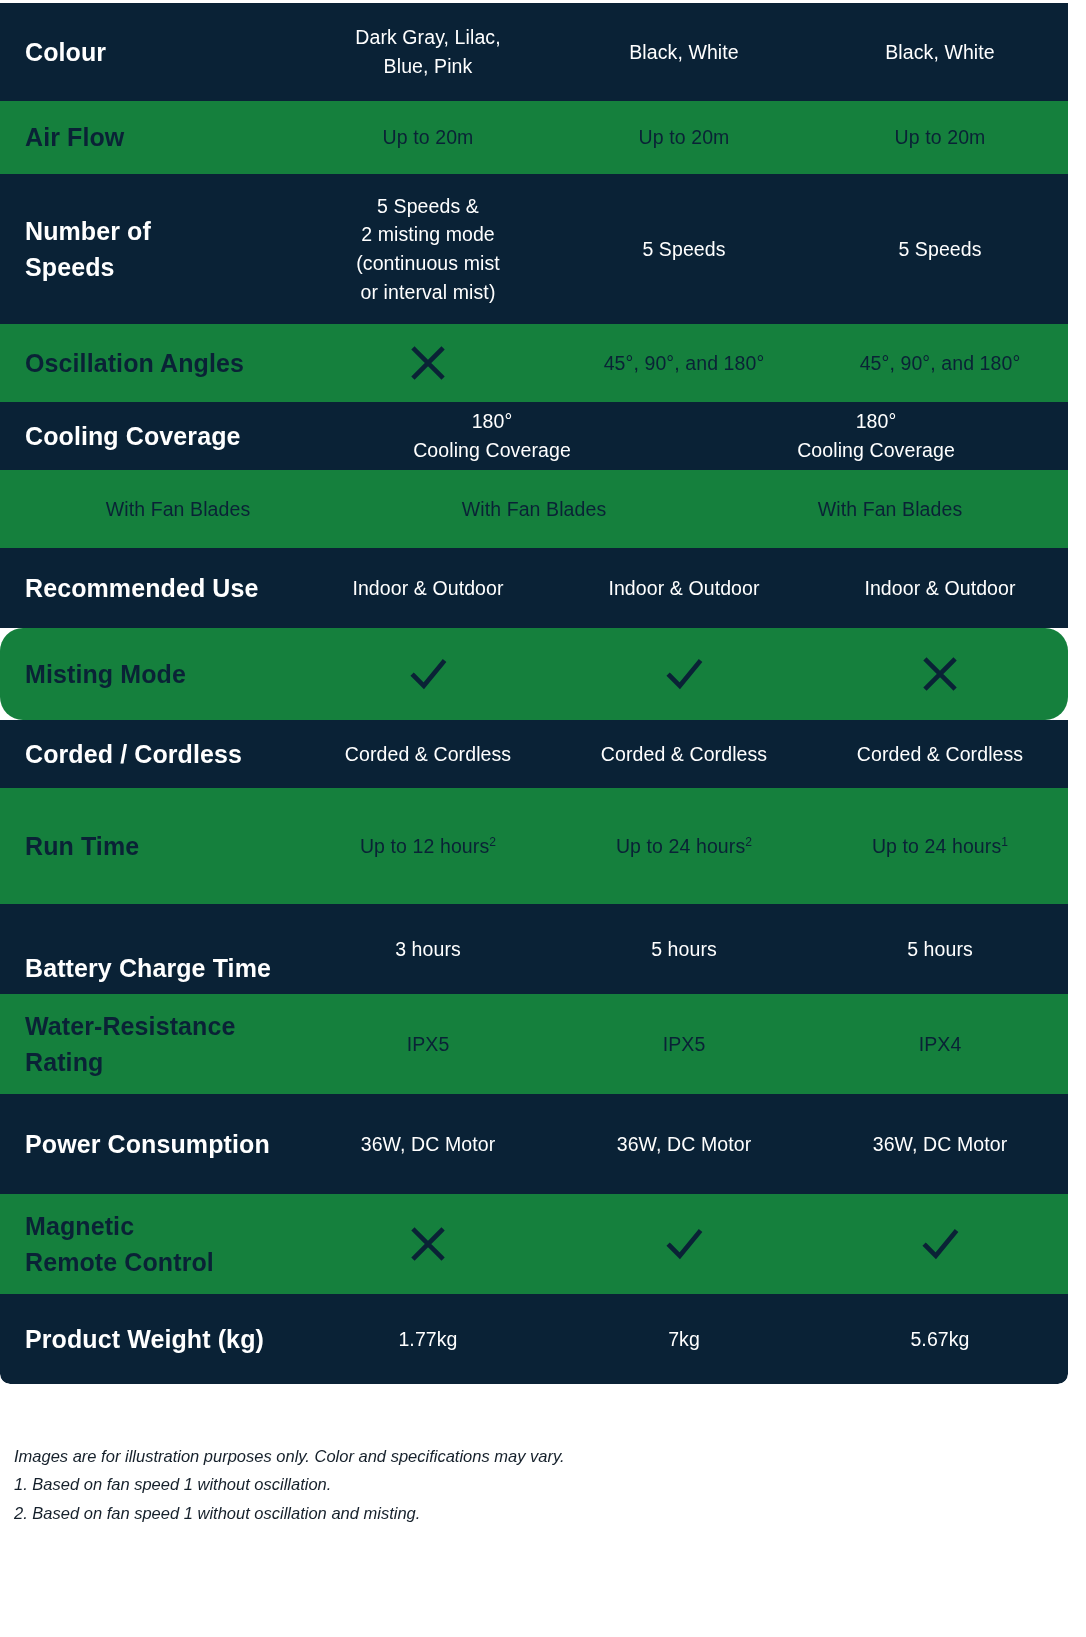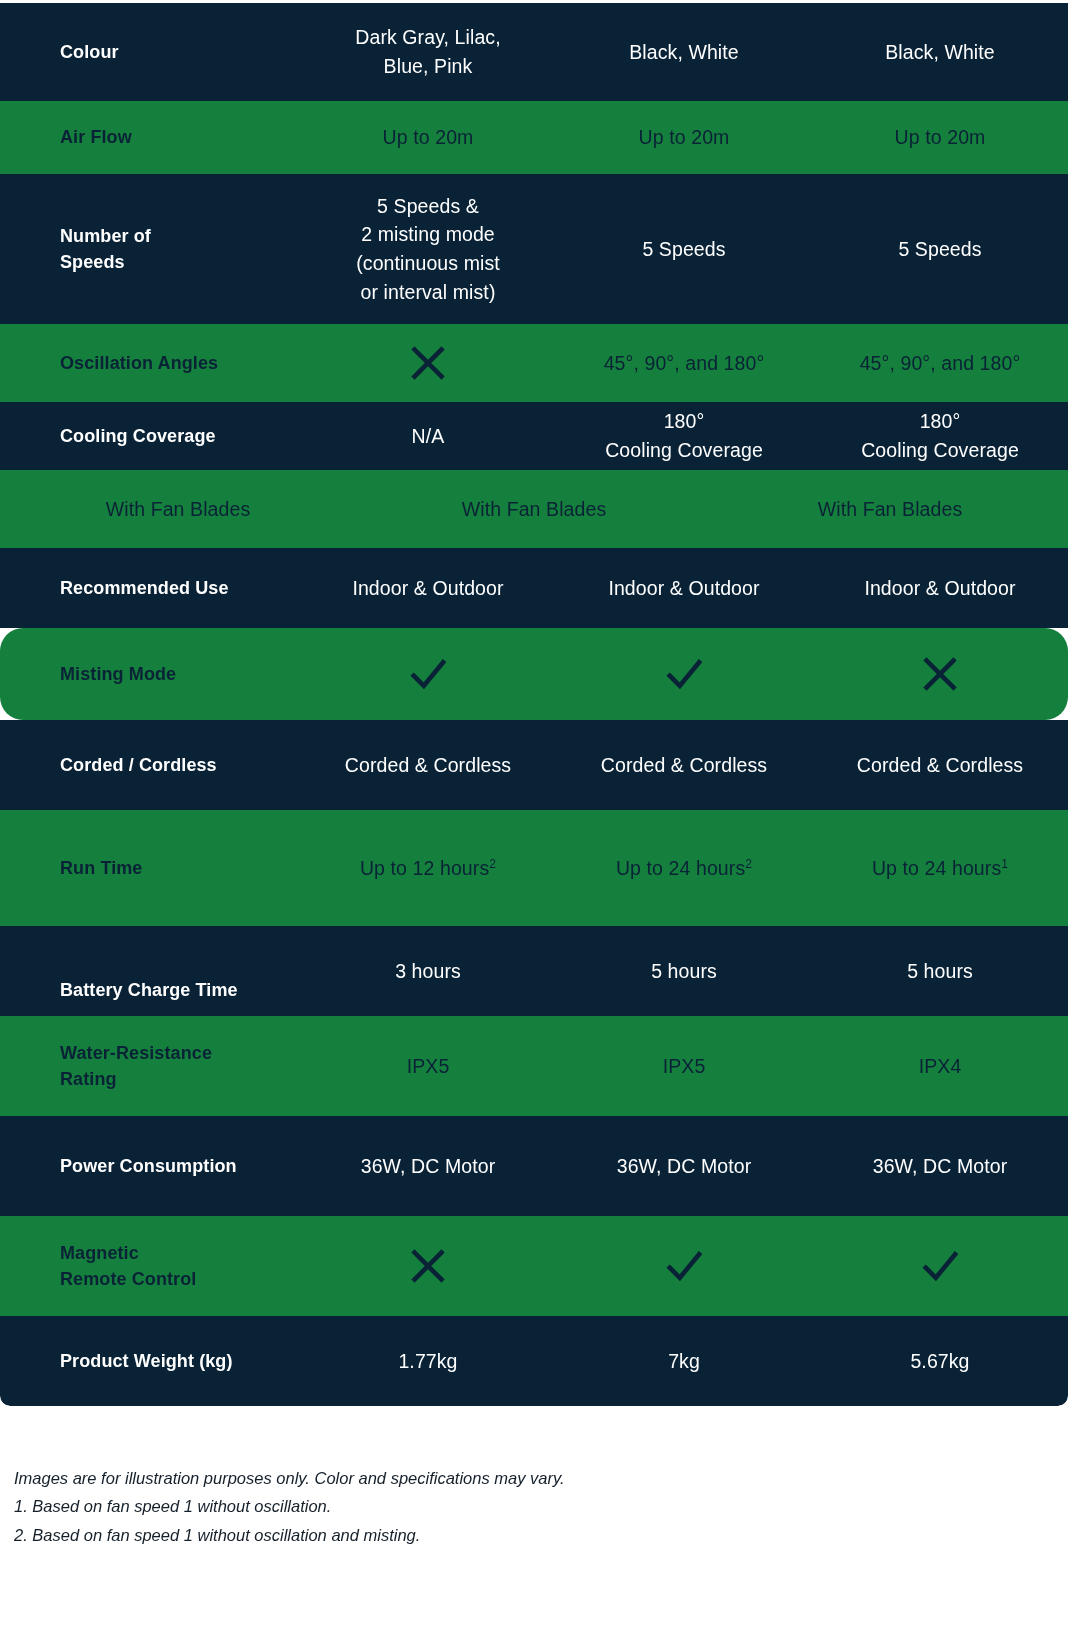--- a/index.html
+++ b/index.html
@@ -37,23 +37,23 @@
     background: #15803d;
     color: #0a2236;
   }
   #spec-table .row.last {
     border-radius: 0 0 10px 10px;
   }
 
   .cell-label {
     width: 300px;
     flex: 0 0 300px;
-    padding: 0 14px 0 60px;
+    padding: 0 14px 0 25px;
     box-sizing: border-box;
-    font-size: 18px;
+    font-size: 25px;
     font-weight: bold;
     line-height: 1.45;
     text-align: left;
     letter-spacing: 0.1px;
   }
   .cell-val {
     flex: 1 1 0;
     padding: 0 10px;
     box-sizing: border-box;
     font-size: 19.5px;
@@ -120,21 +120,20 @@
     <div class="row light" style="height: 78px;">
       <div class="cell-label" style="white-space: pre-line;">Oscillation Angles</div>
       <div class="cell-val"><span class="mark"><svg viewBox="0 0 100 100" aria-hidden="true">
             <path d="M18 18 L82 82 M82 18 L18 82" fill="none" stroke="#0a2236" stroke-width="11" stroke-linecap="square"></path>
           </svg></span></div>
       <div class="cell-val"><span style="white-space: pre-line;">45°, 90°, and 180°</span></div>
       <div class="cell-val"><span style="white-space: pre-line;">45°, 90°, and 180°</span></div>
     </div>
     <div class="row dark" style="height: 68px;">
       <div class="cell-label" style="white-space: pre-line;">Cooling Coverage</div>
-      <div class="cell-val"><span style="white-space: pre-line;">N/A</span></div>
       <div class="cell-val"><span style="white-space: pre-line;">180°
 Cooling Coverage</span></div>
       <div class="cell-val"><span style="white-space: pre-line;">180°
 Cooling Coverage</span></div>
     </div>
     <div class="row light" style="height: 78px;">
       <div class="cell-val"><span style="white-space: pre-line;">With Fan Blades</span></div>
       <div class="cell-val"><span style="white-space: pre-line;">With Fan Blades</span></div>
       <div class="cell-val"><span style="white-space: pre-line;">With Fan Blades</span></div>
     </div>
@@ -149,21 +148,21 @@
       <div class="cell-val"><span class="mark"><svg viewBox="0 0 100 100" aria-hidden="true">
             <path d="M16 54 L40 78 L86 22" fill="none" stroke="#0a2236" stroke-width="11" stroke-linecap="square" stroke-linejoin="miter"></path>
           </svg></span></div>
       <div class="cell-val"><span class="mark"><svg viewBox="0 0 100 100" aria-hidden="true">
             <path d="M16 54 L40 78 L86 22" fill="none" stroke="#0a2236" stroke-width="11" stroke-linecap="square" stroke-linejoin="miter"></path>
           </svg></span></div>
       <div class="cell-val"><span class="mark"><svg viewBox="0 0 100 100" aria-hidden="true">
             <path d="M18 18 L82 82 M82 18 L18 82" fill="none" stroke="#0a2236" stroke-width="11" stroke-linecap="square"></path>
           </svg></span></div>
     </div>
-    <div class="row dark" style="height: 90px;">
+    <div class="row dark" style="height: 68px;">
       <div class="cell-label" style="white-space: pre-line;">Corded / Cordless</div>
       <div class="cell-val"><span style="white-space: pre-line;">Corded &amp; Cordless</span></div>
       <div class="cell-val"><span style="white-space: pre-line;">Corded &amp; Cordless</span></div>
       <div class="cell-val"><span style="white-space: pre-line;">Corded &amp; Cordless</span></div>
     </div>
     <div class="row light" style="height: 116px;">
       <div class="cell-label" style="white-space: pre-line;">Run Time</div>
       <div class="cell-val"><span style="white-space: pre-line;">Up to 12 hours</span><sup>2</sup></div>
       <div class="cell-val"><span style="white-space: pre-line;">Up to 24 hours</span><sup>2</sup></div>
       <div class="cell-val"><span style="white-space: pre-line;">Up to 24 hours</span><sup>1</sup></div>

